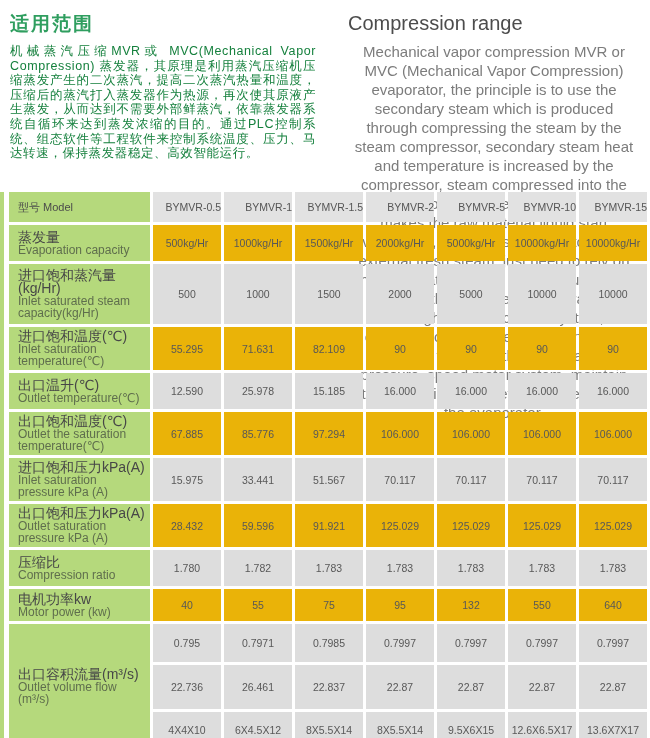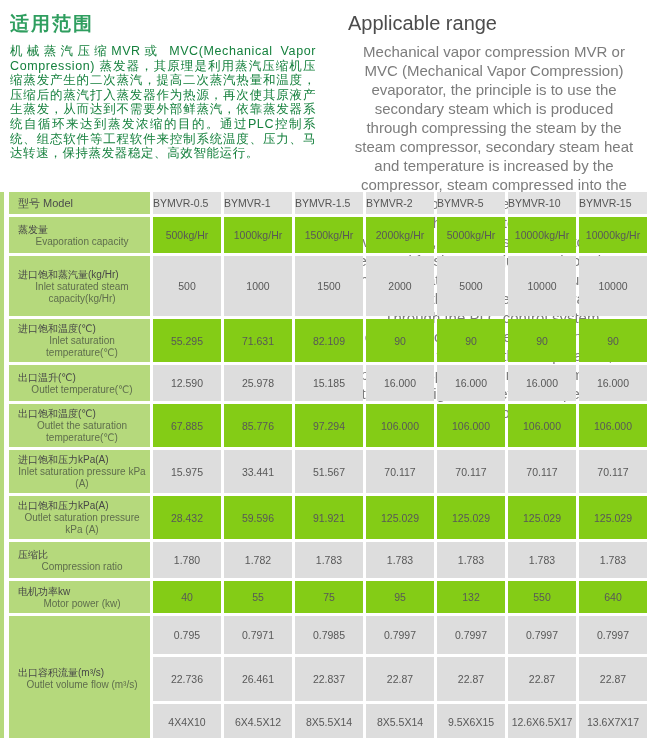--- a/index.html
+++ b/index.html
@@ -34,61 +34,61 @@
   .accent-strip{position:absolute;left:0;top:3px;bottom:4px;width:4px;background:#b5d97c;}
   table.spec{
     width:644px;border-collapse:separate;border-spacing:3px;table-layout:fixed;
   }
   col.c-label{width:141px;}
   td,th{padding:0;font-weight:normal;}
   .lbl{
     background:#b5d97c;text-align:left;vertical-align:middle;
     padding:3px 4px 3px 9px;box-sizing:border-box;
   }
-  .lbl .lz{display:block;color:#474747;font-size:10px;line-height:13px;}
-  .lbl .le{display:block;color:#5f6e4d;font-size:10px;line-height:12px;text-align:center;}
+  .lbl .lz{display:block;color:#474747;font-size:14px;line-height:13px;}
+  .lbl .le{display:block;color:#5f6e4d;font-size:12px;line-height:12px;}
   .model{color:#4b4b4b;font-size:11px;}
-  .hdr{background:#e2e2e2;color:#555555;font-size:10.5px;text-align:left;vertical-align:middle;}
+  .hdr{background:#e2e2e2;color:#555555;font-size:10.5px;text-align:right;vertical-align:middle;}
   .v{color:#585858;font-size:10.5px;text-align:center;vertical-align:middle;}
-  tr.w .v{background:#84cc16;}
+  tr.w .v{background:#eab308;}
   tr.g .v{background:#dddddd;margin-left:25px;}
 </style>
 </head>
 <body>
 
 <div class="page">
 
   <div class="top">
     <div class="col-zh">
       <h1 class="zh-heading">适用范围</h1>
       <p class="zh-body">机械蒸汽压缩MVR或 MVC(Mechanical Vapor Compression) 蒸发器，其原理是利用蒸汽压缩机压缩蒸发产生的二次蒸汽，提高二次蒸汽热量和温度，压缩后的蒸汽打入蒸发器作为热源，再次使其原液产生蒸发，从而达到不需要外部鲜蒸汽，依靠蒸发器系统自循环来达到蒸发浓缩的目的。通过PLC控制系统、组态软件等工程软件来控制系统温度、压力、马达转速，保持蒸发器稳定、高效智能运行。</p>
     </div>
     <div class="col-en">
-      <h1 class="en-heading">Applicable range</h1>
+      <h1 class="en-heading">Compression range</h1>
       <p class="en-body">Mechanical vapor compression MVR or MVC (Mechanical Vapor Compression) evaporator, the principle is to use the secondary steam which is produced through compressing the steam by the steam compressor, secondary steam heat and temperature is increased by the compressor, steam compressed into the evaporator as the heat source, again makes the raw material liquid start evaporation, so there is no need to rely on external fresh steam, just need to rely on the evaporator system inself circulating to achieve the purpose of evaporation. Through the PLC control system, configuration software and engineering software to control the temperature, pressure, speed motor system, maintain stable, intelligent and efficient operation of the evaporator.</p>
     </div>
   </div>
 
 
   <div class="table-wrap">
     <div class="accent-strip"></div>
     <table class="spec">
       <colgroup>
         <col class="c-label">
           <col>
           <col>
           <col>
           <col>
           <col>
           <col>
           <col>
       </colgroup>
 
       <tbody>
-          <tr style="height:22px">
+          <tr style="height:30px">
         <th class="lbl model"><span>型号</span> <span>Model</span></th>
         <th class="hdr">BYMVR-0.5</th>
         <th class="hdr">BYMVR-1</th>
         <th class="hdr">BYMVR-1.5</th>
         <th class="hdr">BYMVR-2</th>
         <th class="hdr">BYMVR-5</th>
         <th class="hdr">BYMVR-10</th>
         <th class="hdr">BYMVR-15</th>
       </tr>
 

